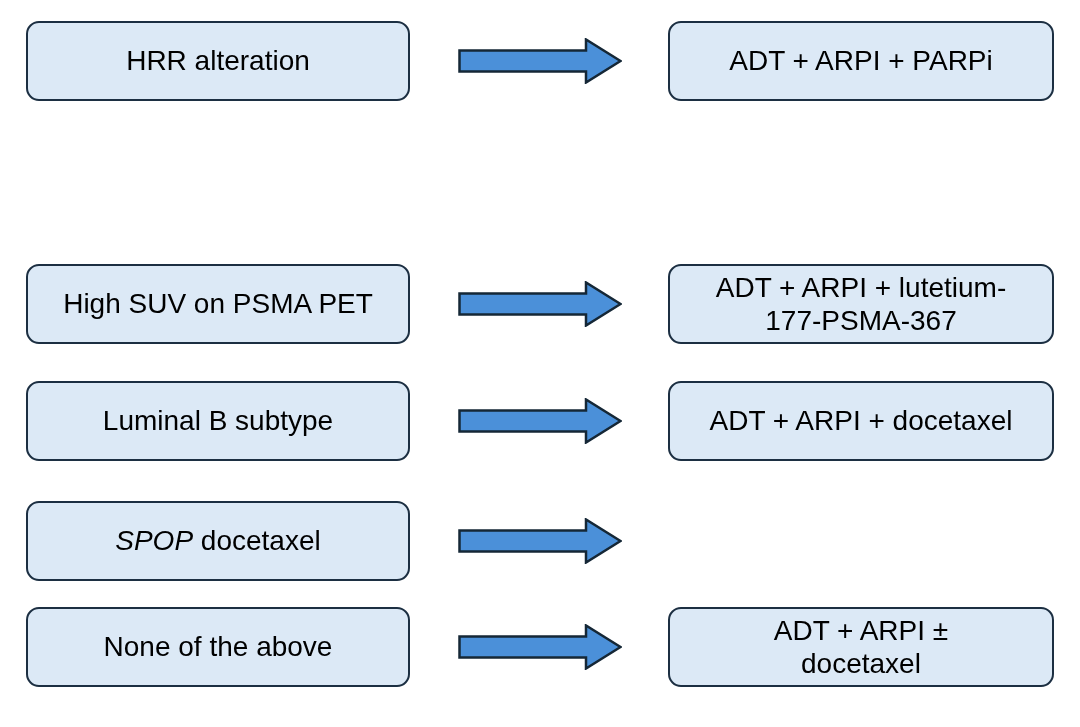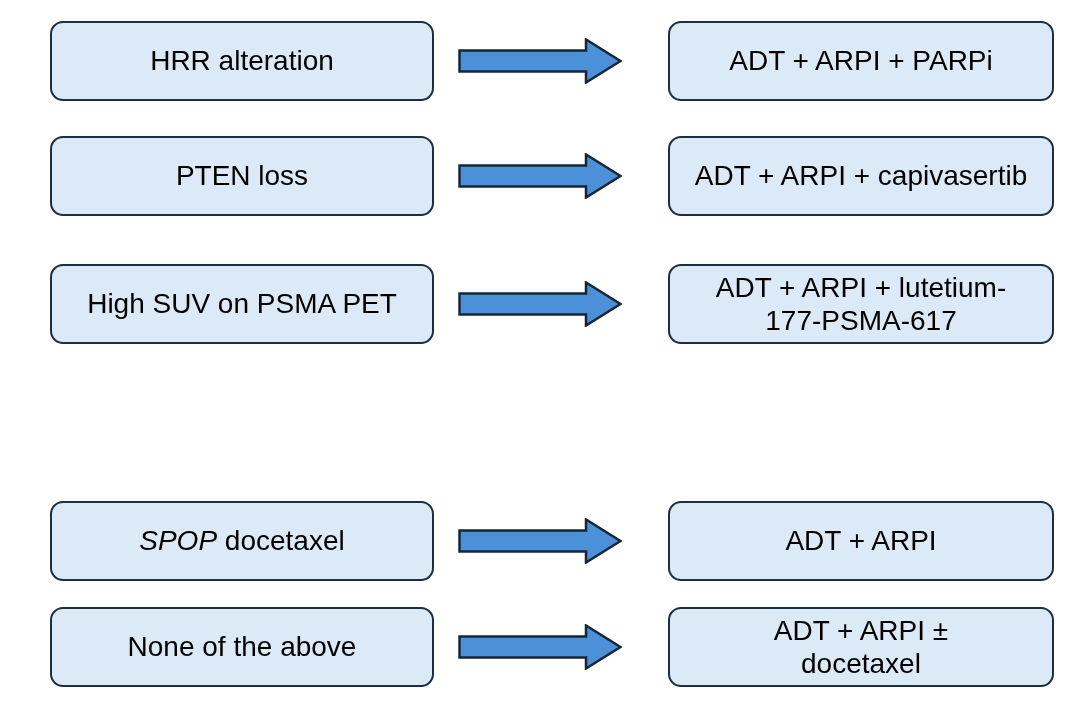--- a/index.html
+++ b/index.html
@@ -34,21 +34,21 @@
     justify-content: center;
     text-align: center;
     font-size: 28px;
     line-height: 1.18;
     color: var(--text, #000000);
   }
   .box .label {
     white-space: pre-line;
     padding: 0 10px;
   }
-  .left-box  { left: 26px;  width: 384px; margin-left: 24px; }
+  .left-box  { left: 26px;  width: 384px; }
   .right-box { left: 668px; width: 386px; }
   .arrow {
     position: absolute;
     left: 458px;
     top: 17px;
     width: 164px;
     height: 46px;
     display: block;
   }
   .italic { font-style: italic; }
@@ -63,56 +63,53 @@
       <span class="label"><span class="italic"></span><span>HRR alteration</span></span>
     </div>
     <svg class="arrow" viewBox="0 0 164 46">
       <polygon points="1.5,12.5 128,12.5 128,1.5 162.5,23 128,44.5 128,33.5 1.5,33.5" fill="var(--arrow-fill)" stroke="var(--arrow-border)" stroke-width="2.5" stroke-linejoin="miter"></polygon>
     </svg>
     <div class="box right-box">
       <span class="label">ADT + ARPI + PARPi</span>
     </div>
   </div>
 
-  <div class="row" style="top:136px">
-    <div class="box left-box">
-      <span class="label"><span class="italic"></span><span>PTEN loss</span></span>
-    </div>
-    <svg class="arrow" viewBox="0 0 164 46">
-      <polygon points="1.5,12.5 128,12.5 128,1.5 162.5,23 128,44.5 128,33.5 1.5,33.5" fill="var(--arrow-fill)" stroke="var(--arrow-border)" stroke-width="2.5" stroke-linejoin="miter"></polygon>
-    </svg>
-    <div class="box right-box">
-      <span class="label">ADT + ARPI + capivasertib</span>
-    </div>
-  </div>
 
   <div class="row" style="top:264px">
     <div class="box left-box">
       <span class="label"><span class="italic"></span><span>High SUV on PSMA PET</span></span>
     </div>
     <svg class="arrow" viewBox="0 0 164 46">
       <polygon points="1.5,12.5 128,12.5 128,1.5 162.5,23 128,44.5 128,33.5 1.5,33.5" fill="var(--arrow-fill)" stroke="var(--arrow-border)" stroke-width="2.5" stroke-linejoin="miter"></polygon>
     </svg>
     <div class="box right-box">
       <span class="label">ADT + ARPI + lutetium-
-177-PSMA-617</span>
+177-PSMA-367</span>
     </div>
   </div>
 
+  <div class="row" style="top:381px">
+    <div class="box left-box">
+      <span class="label"><span class="italic"></span><span>Luminal B subtype</span></span>
+    </div>
+    <svg class="arrow" viewBox="0 0 164 46">
+      <polygon points="1.5,12.5 128,12.5 128,1.5 162.5,23 128,44.5 128,33.5 1.5,33.5" fill="var(--arrow-fill)" stroke="var(--arrow-border)" stroke-width="2.5" stroke-linejoin="miter"></polygon>
+    </svg>
+    <div class="box right-box">
+      <span class="label">ADT + ARPI + docetaxel</span>
+    </div>
+  </div>
 
   <div class="row" style="top:501px">
     <div class="box left-box">
       <span class="label"><span class="italic">SPOP</span><span> docetaxel</span></span>
     </div>
     <svg class="arrow" viewBox="0 0 164 46">
       <polygon points="1.5,12.5 128,12.5 128,1.5 162.5,23 128,44.5 128,33.5 1.5,33.5" fill="var(--arrow-fill)" stroke="var(--arrow-border)" stroke-width="2.5" stroke-linejoin="miter"></polygon>
     </svg>
-    <div class="box right-box">
-      <span class="label">ADT + ARPI</span>
-    </div>
   </div>
 
   <div class="row" style="top:607px">
     <div class="box left-box">
       <span class="label"><span class="italic"></span><span>None of the above</span></span>
     </div>
     <svg class="arrow" viewBox="0 0 164 46">
       <polygon points="1.5,12.5 128,12.5 128,1.5 162.5,23 128,44.5 128,33.5 1.5,33.5" fill="var(--arrow-fill)" stroke="var(--arrow-border)" stroke-width="2.5" stroke-linejoin="miter"></polygon>
     </svg>
     <div class="box right-box">

